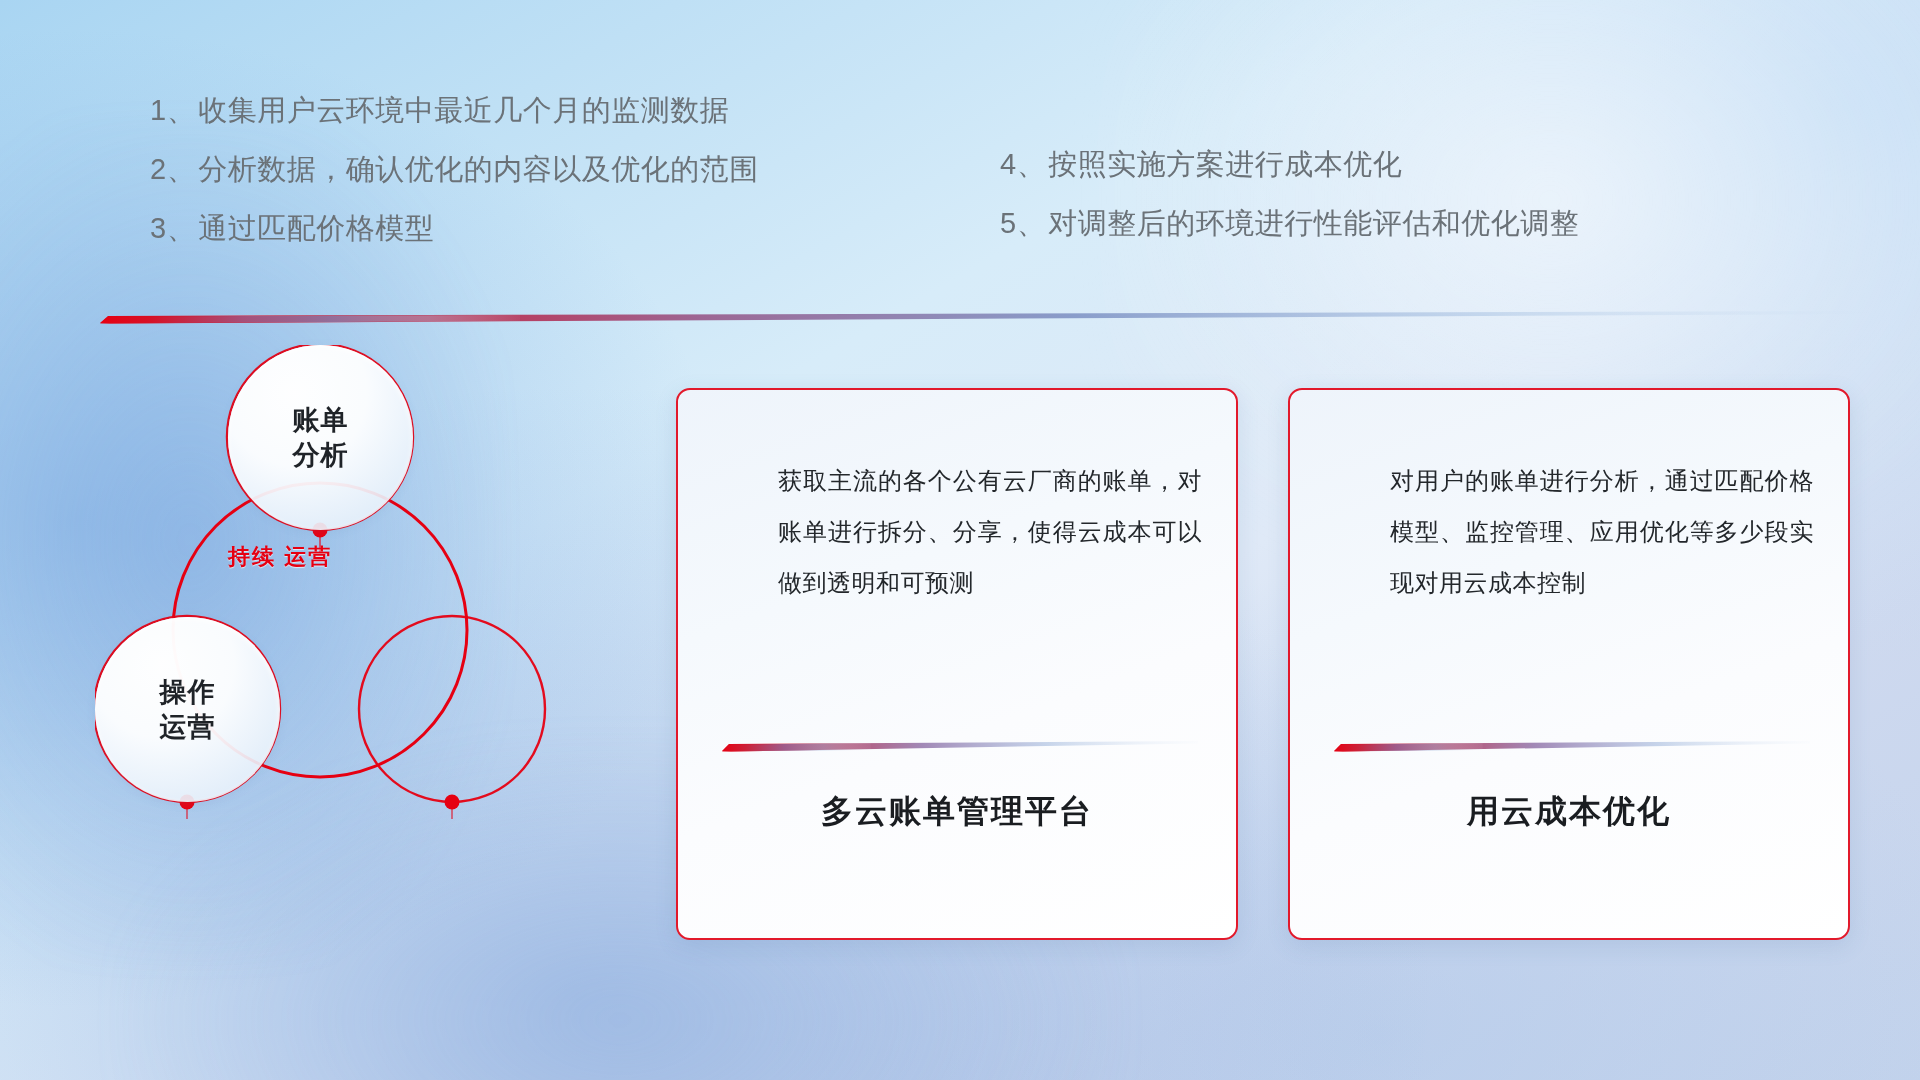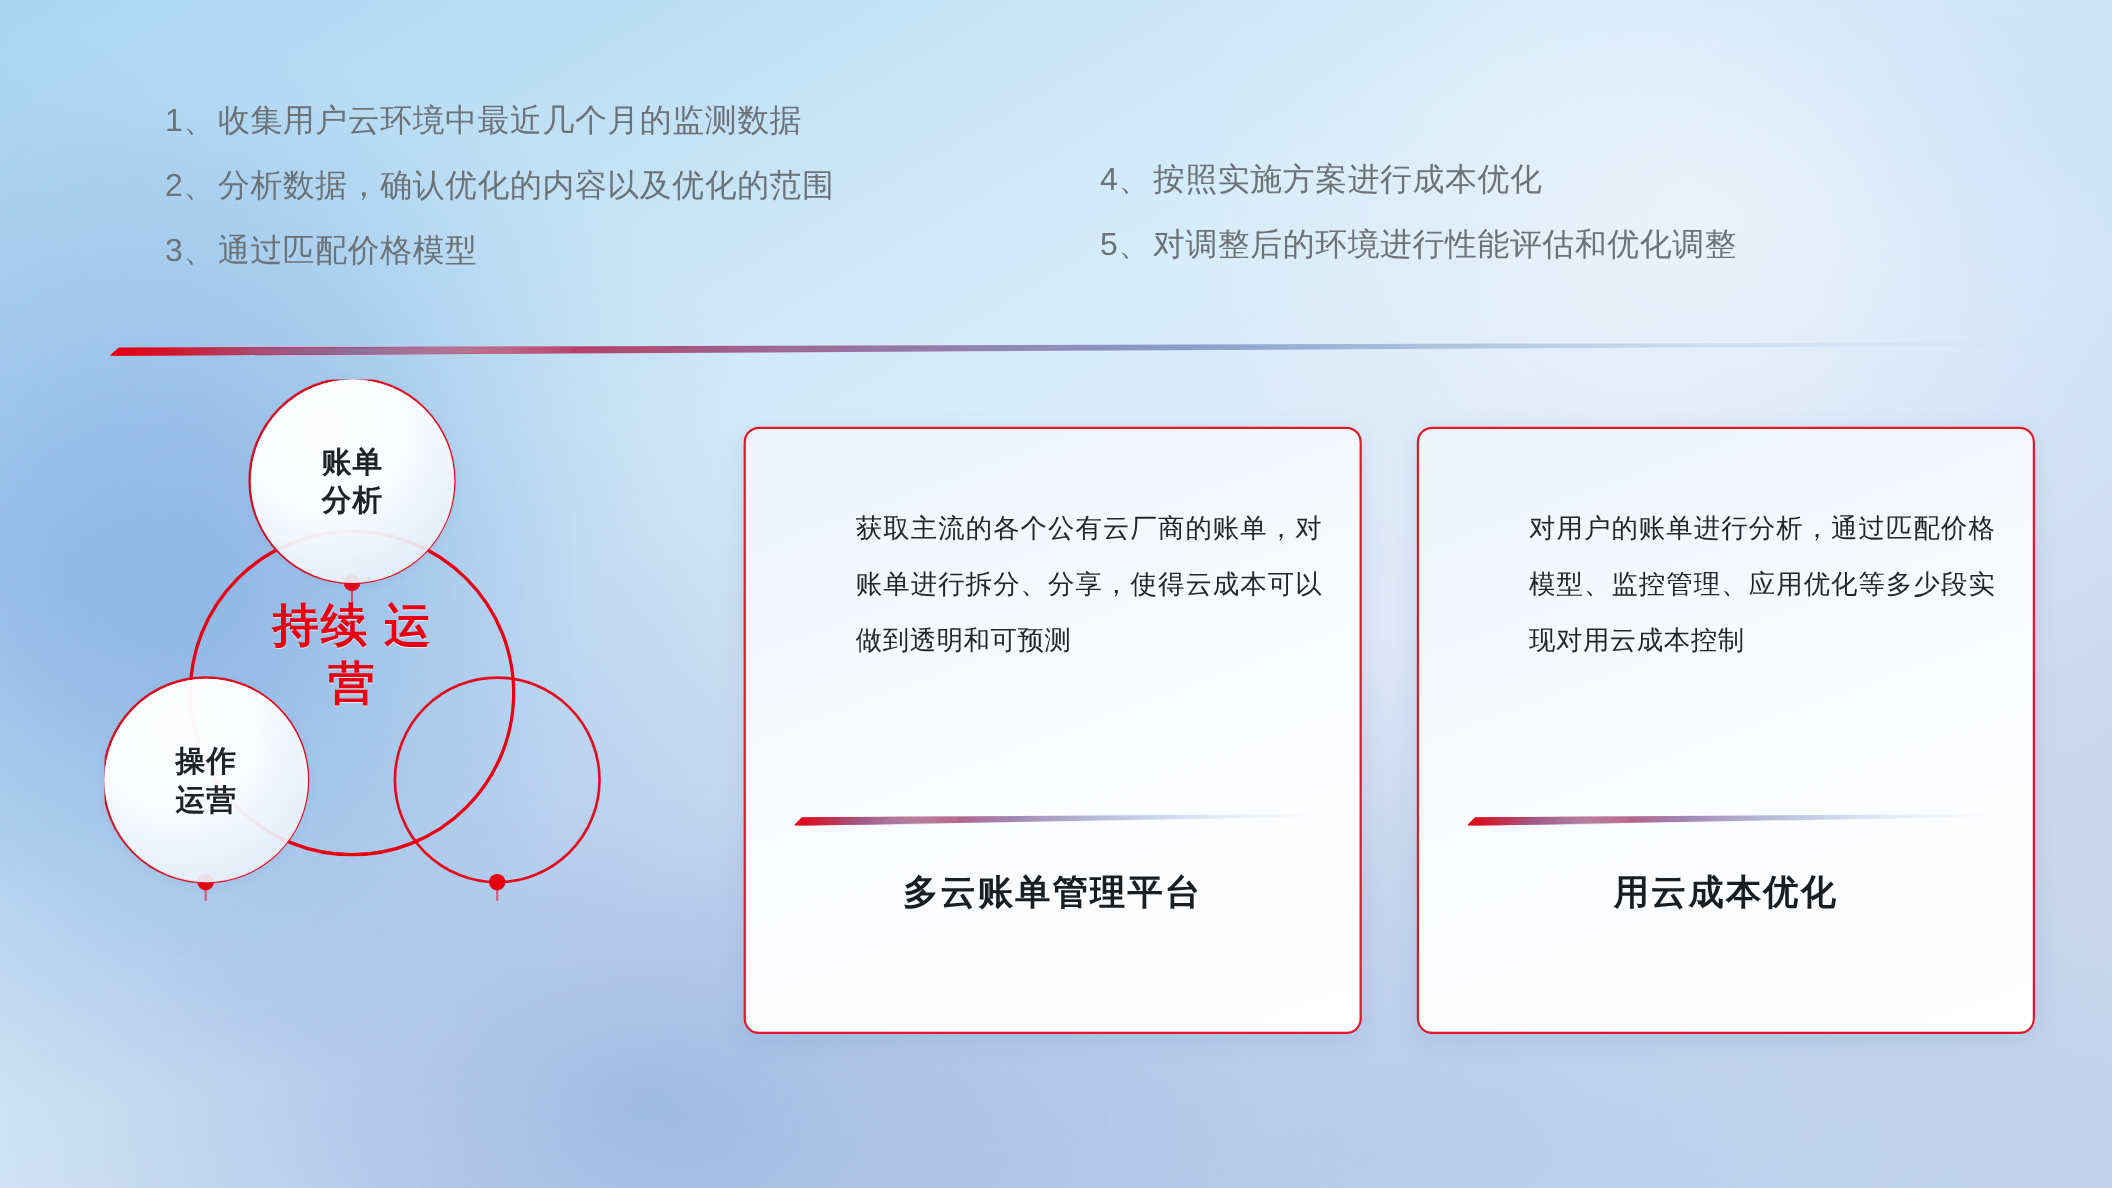--- a/index.html
+++ b/index.html
@@ -123,24 +123,23 @@
 
   .bubble-top  { left: 133px; top: 0px;   width: 185px; height: 185px; }
   .bubble-left { left: 0px;   top: 272px; width: 185px; height: 185px; }
   .bubble-right{ left: 265px; top: 272px; width: 185px; height: 185px; }
 
   .center-label {
     position: absolute;
     left: 133px;
     top: 198px;
     width: 185px;
-    text-align: center;
     color: #e60012;
     font-weight: bold;
-    font-size: 42px;
+    font-size: 22px;
     line-height: 1.24;
     letter-spacing: 2px;
     text-shadow: 0 1px 1px rgba(255,255,255,0.7);
   }
 
   
   .card {
     position: absolute;
     top: 388px;
     width: 562px;

